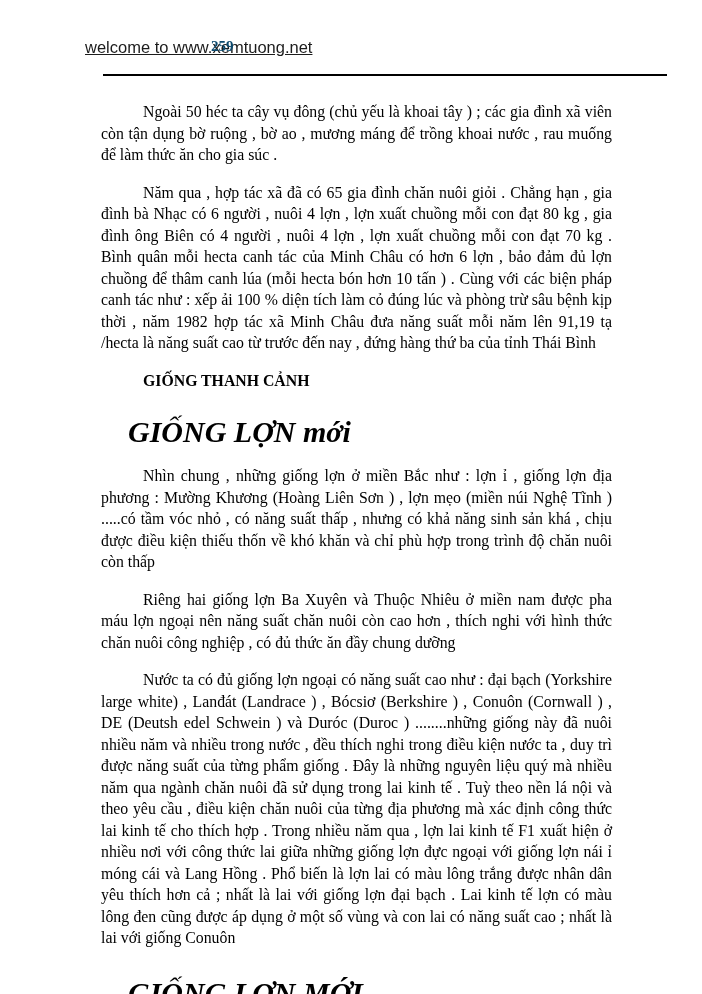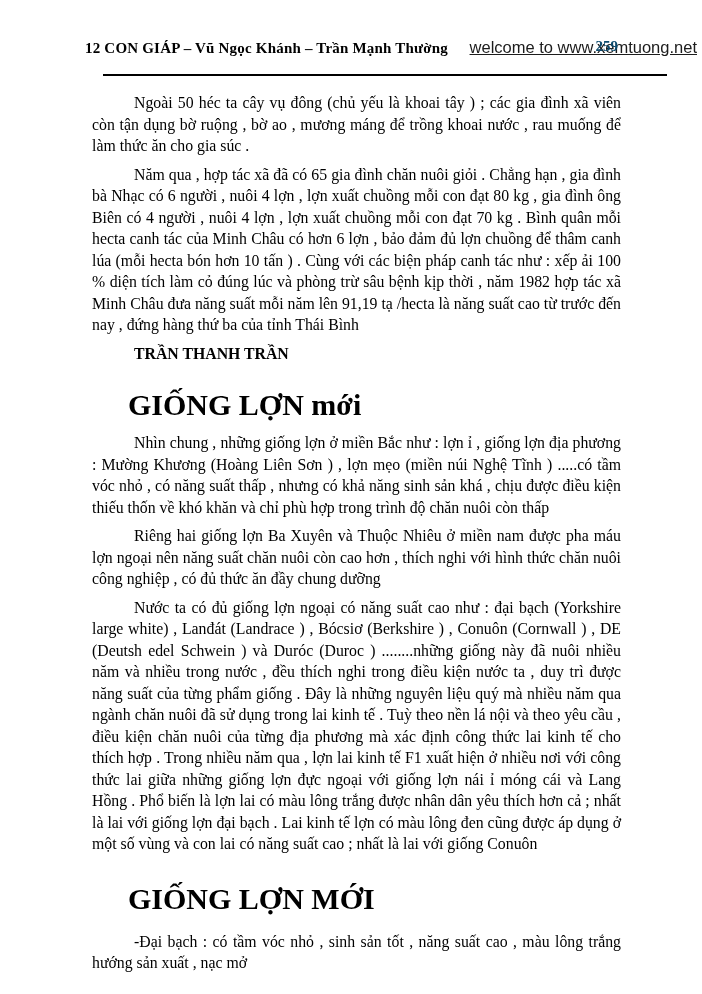--- a/index.html
+++ b/index.html
@@ -60,54 +60,54 @@
   .content {
     position: absolute;
     top: 85px;
     left: 85px;
     width: 543px;
     font-size: 15.8px;
     line-height: 21.5px;
     text-align: justify;
   }
   .content p {
-    margin: 7px;
+    margin: 16px;
     text-indent: 42px;
   }
   .author {
     font-weight: bold;
   }
   .article-title {
     font-weight: bold;
     font-size: 30px;
     line-height: 34px;
     margin: 24px 0 10px 43px;
     text-align: left;
+    font-style: italic;
   }
   .article-title.second {
     margin: 27px 0 15px 43px;
   }
 </style>
 </head>
 <body>
 
 <div class="page">
 
   <div class="header">
-    <span class="book-title">12 CON GIÁP – Vũ Ngọc Khánh – Trần Mạnh Thường</span>
     <span class="site-link"><span>welcome to www.xemtuong.net</span><span class="page-number">259</span></span>
   </div>
 
   <div class="header-rule"></div>
 
   <div class="content">
 
     <p>Ngoài 50 héc ta cây vụ đông (chủ yếu là khoai tây ) ; các gia đình xã viên còn tận dụng bờ ruộng , bờ ao , mương máng để trồng khoai nước , rau muống để làm thức ăn cho gia súc .</p>
     <p>Năm qua , hợp tác xã đã có 65 gia đình chăn nuôi giỏi . Chẳng hạn , gia đình bà Nhạc có 6 người , nuôi 4 lợn , lợn xuất chuồng mỗi con đạt 80 kg , gia đình ông Biên có 4 người , nuôi 4 lợn , lợn xuất chuồng mỗi con đạt 70 kg . Bình quân mỗi hecta canh tác của Minh Châu có hơn 6 lợn , bảo đảm đủ lợn chuồng để thâm canh lúa (mỗi hecta bón hơn 10 tấn ) . Cùng với các biện pháp canh tác như : xếp ải 100 % diện tích làm cỏ đúng lúc và phòng trừ sâu bệnh kịp thời , năm 1982 hợp tác xã Minh Châu đưa năng suất mỗi năm lên 91,19 tạ /hecta là năng suất cao từ trước đến nay , đứng hàng thứ ba của tỉnh Thái Bình</p>
-    <p class="author">TRẦN THANH TRẦN</p>
+    <p class="author">GIỐNG THANH CẢNH</p>
 
     <div class="article-title">GIỐNG LỢN mới</div>
 
     <p>Nhìn chung , những giống lợn ở miền Bắc như : lợn ỉ , giống lợn địa phương : Mường Khương (Hoàng Liên Sơn ) , lợn mẹo (miền núi Nghệ Tĩnh ) .....có tầm vóc nhỏ , có năng suất thấp , nhưng có khả năng sinh sản khá , chịu được điều kiện thiếu thốn về khó khăn và chỉ phù hợp trong trình độ chăn nuôi còn thấp</p>
     <p>Riêng hai giống lợn Ba Xuyên và Thuộc Nhiêu ở miền nam được pha máu lợn ngoại nên năng suất chăn nuôi còn cao hơn , thích nghi với hình thức chăn nuôi công nghiệp , có đủ thức ăn đầy chung dưỡng</p>
     <p>Nước ta có đủ giống lợn ngoại có năng suất cao như : đại bạch (Yorkshire large white) , Lanđát (Landrace ) , Bócsiơ (Berkshire ) , Conuôn  (Cornwall ) , DE (Deutsh edel Schwein  ) và Duróc (Duroc ) ........những giống này đã nuôi nhiều năm và nhiều trong nước , đều thích nghi trong điều kiện nước ta , duy trì được năng suất của từng phẩm giống . Đây là những nguyên liệu quý mà nhiều năm qua ngành chăn nuôi đã sử dụng trong lai kinh tế . Tuỳ theo nền lá nội và theo yêu cầu , điều kiện chăn nuôi của từng địa phương mà xác định công thức lai kinh tế cho thích hợp . Trong nhiều năm qua , lợn lai kinh tế F1 xuất hiện ở nhiều nơi với công thức lai giữa những giống lợn đực ngoại với giống lợn nái ỉ móng cái và Lang Hồng . Phổ biến là lợn lai có màu lông trắng được nhân dân yêu thích hơn cả ; nhất là lai với giống lợn đại bạch . Lai kinh tế lợn có màu lông đen cũng được áp dụng ở một số vùng và con lai có năng suất cao ; nhất là lai với giống Conuôn</p>
 
     <div class="article-title second">GIỐNG LỢN MỚI</div>
 
     <p>-Đại bạch : có tầm vóc nhỏ , sinh sản tốt , năng suất cao , màu lông trắng hướng sản xuất , nạc mở</p>

